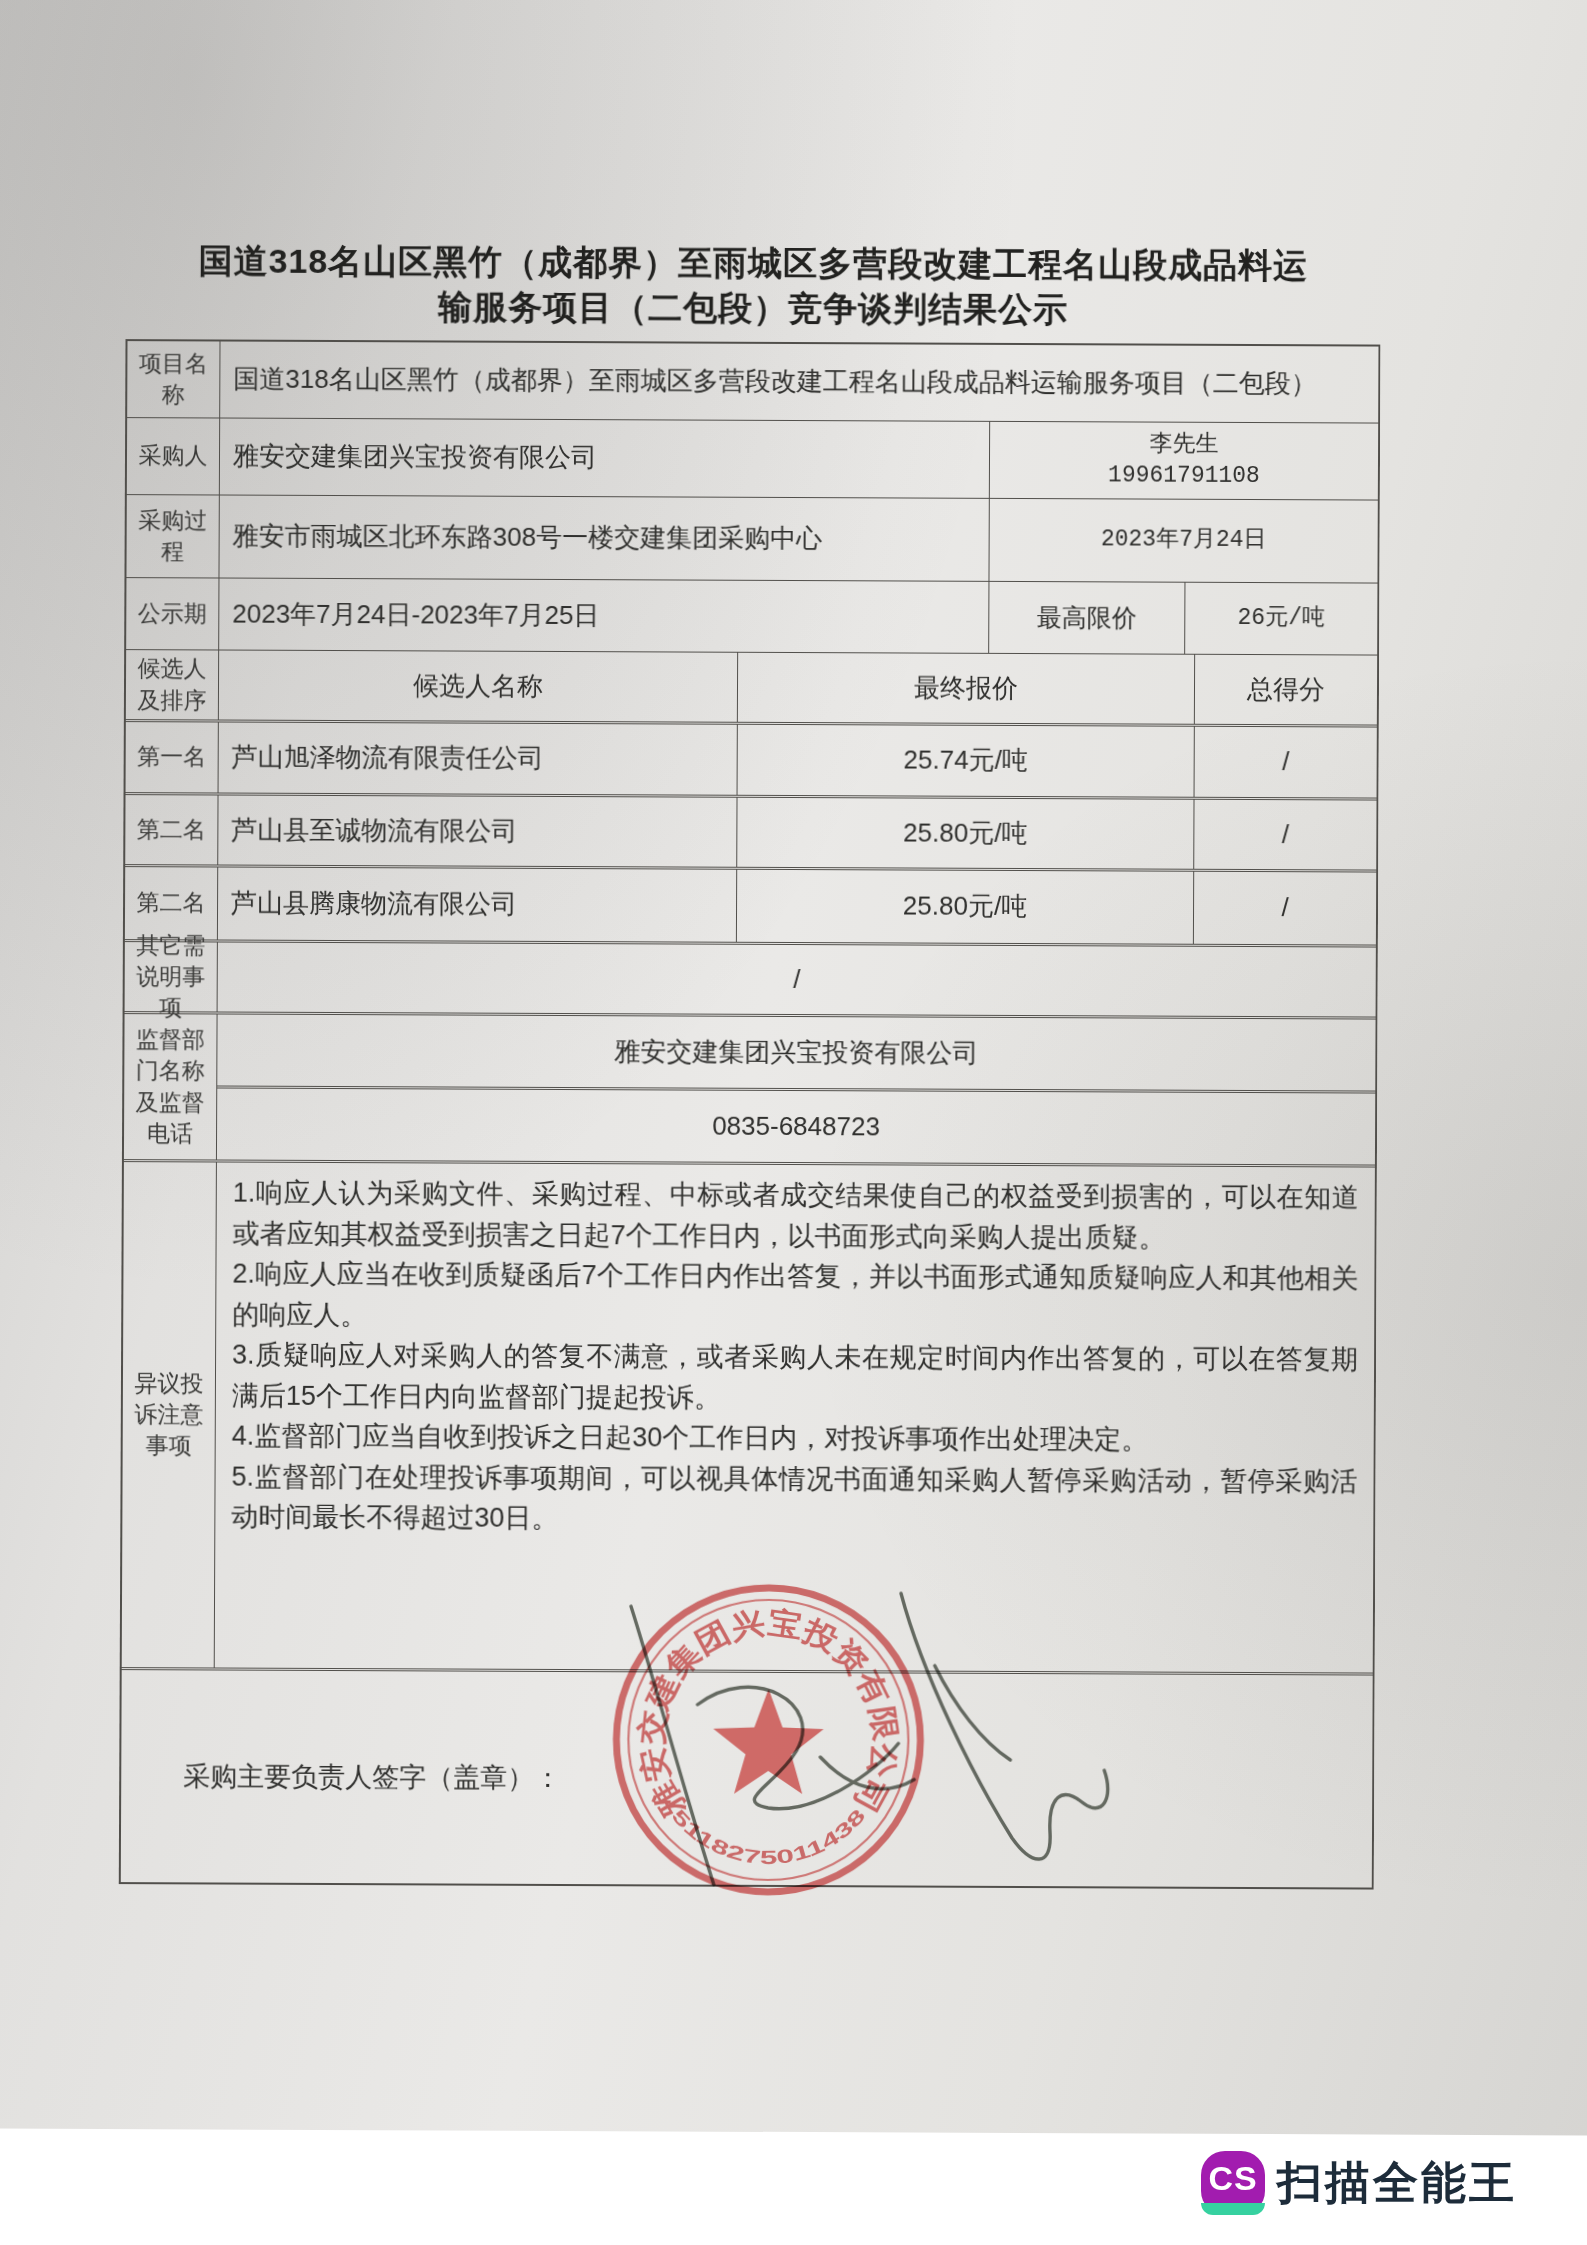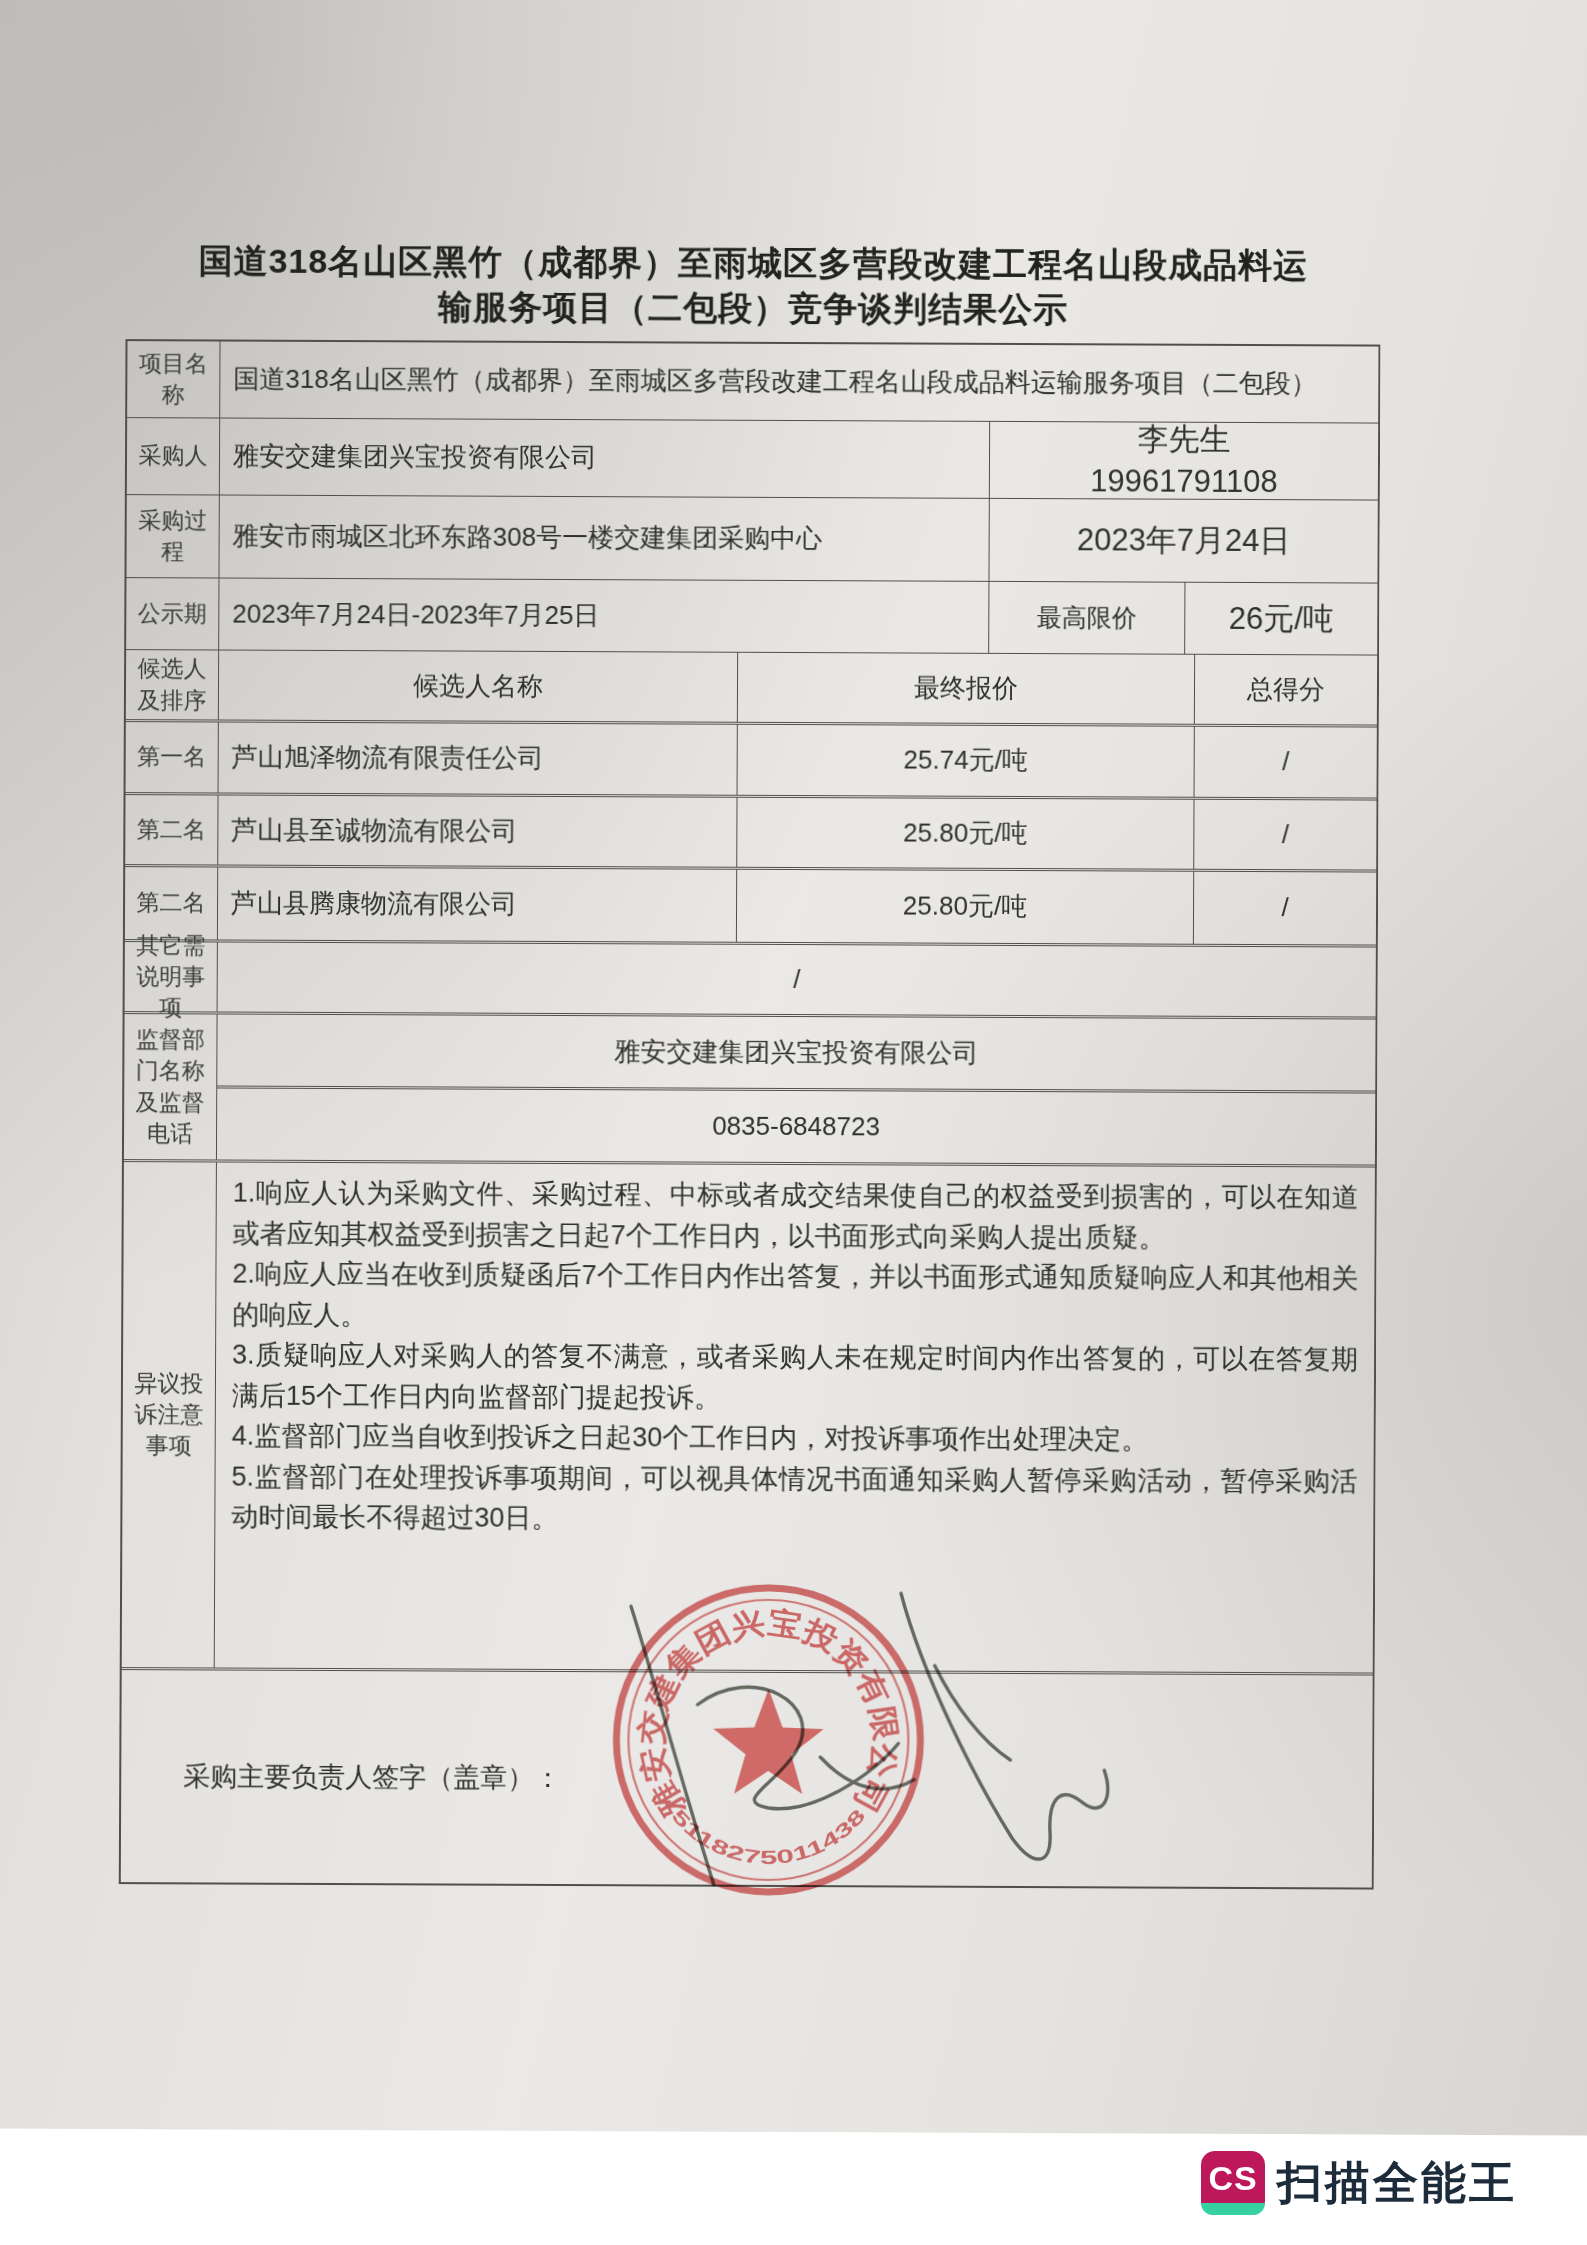--- a/index.html
+++ b/index.html
@@ -26,38 +26,38 @@
   }
   .tr { display:flex; border-top:1px solid #514f4b; }
   .tr.first { border-top:none; }
   .tr.dbl { border-top:3px double #514f4b; }
   .td { border-left:1px solid #514f4b; display:flex; align-items:center;
         word-break:break-all; line-height:1.35; }
   .td.nol { border-left:none; }
   .lab { width:92px; font-size:23px; justify-content:center; text-align:center; padding:2px 1px; color:#3a3a38; }
   .cent { justify-content:center; text-align:center; }
   .left { justify-content:flex-start; text-align:left; padding-left:13px; padding-right:10px; }
-  .c2a { width:770px; } .c3a { width:196px; font-size:25px; } .c4a { flex:1; font-size:31px; }
+  .c2a { width:770px; } .c3a { width:196px; font-size:25px; } .c4a { flex:1; font-size:23px;font-family:Liberation Mono, monospace; }
   .c2b { width:519px; } .c3b { width:457px; } .c4b { flex:1; }
   .wide { flex:1; }
   .h-project { height:76px; } .h-purchaser { height:77px; } .h-negotiation { height:83px; }
   .h-publicity { height:72px; } .h-chead { height:70px; }
   .h-cand0 { height:73px; } .h-cand1 { height:72px; } .h-cand2 { height:75px; }
   .h-other { height:72px; } .h-sup { height:148px; } .h-objection { height:508px; } .h-sign { height:215px; }
   .sup-right { flex:1; display:flex; flex-direction:column; border-left:1px solid #514f4b; }
   .sup-cell { display:flex; align-items:center; justify-content:center; }
   .sup-cell.a { height:73px; } .sup-cell.b { height:75px; border-top:3px double #514f4b; }
   .objection-body { flex:1; border-left:1px solid #514f4b; display:flex; flex-direction:column;
         justify-content:center; padding:0 16px 120px 16px; font-size:27px; line-height:1.5;
         text-align:justify; word-break:break-all; }
   .sign-cell { flex:1; display:flex; align-items:center; padding-left:62px; font-size:27px; }
   .stamp-svg { position:absolute; left:611px; top:1575px; mix-blend-mode:multiply; opacity:0.92; }
   .sig-svg { position:absolute; left:590px; top:1545px; mix-blend-mode:multiply; }
   .scanner { position:absolute; right:70px; bottom:30px; display:flex; align-items:center; }
-  .cs-icon { width:64px; height:64px; border-radius:14px; background:#be185d; position:relative; flex:0 0 auto; }
+  .cs-icon { width:64px; height:64px; border-radius:24px; background:#a21caf; position:relative; flex:0 0 auto; }
   .cs-icon .cs-txt { position:absolute; left:0; top:2px; width:100%; height:50px; display:flex;
         align-items:center; justify-content:center; color:#ffffff; font-weight:bold; font-size:34px; letter-spacing:1px; }
   .cs-icon .cs-bar { position:absolute; bottom:0; left:0; width:100%; height:12px; background:#36d1a0;
         border-radius:0 0 14px 14px; }
   .cs-name { margin-left:12px; font-size:45px; font-weight:bold; color:#1d2c3a; letter-spacing:3px; }
 </style>
 </head>
 <body>
 
 <div class="paper"></div>

